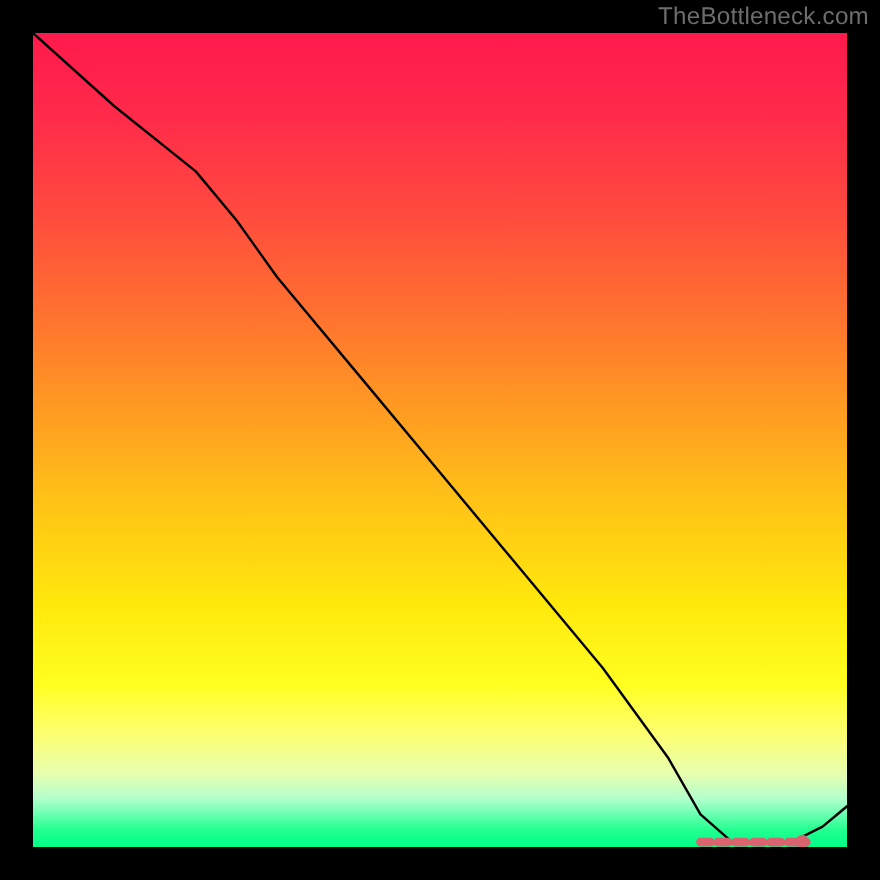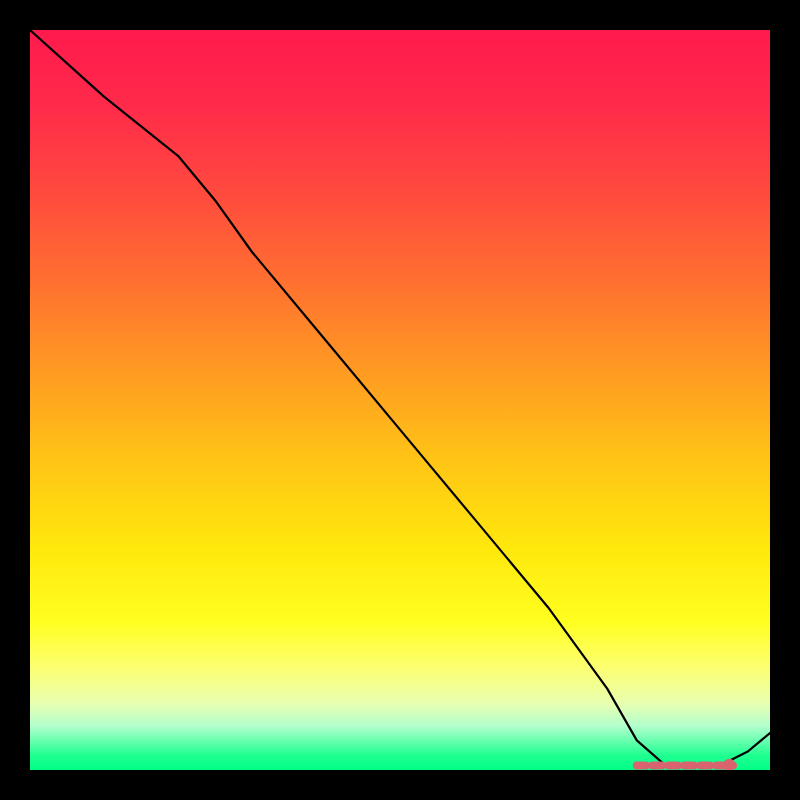--- a/index.html
+++ b/index.html
@@ -58,20 +58,21 @@
     position: absolute;
     inset: 0;
     width: 740px;
     height: 740px;
   }
 </style>
 </head>
 <body>
 
 <div class="container">
+  <div class="watermark">TheBottleneck.com</div>
   <div class="plot">
     <div class="gradient"></div>
     <svg class="line-layer" viewBox="0 0 740 740" preserveAspectRatio="none">
       <path fill="none" stroke="#000" stroke-width="2.2" stroke-linejoin="round" stroke-linecap="round" d="M0.0 0.0 L74.0 66.6 L148.0 125.8 L185.0 170.2 L222.0 222.0 L296.0 310.8 L370.0 399.6 L444.0 488.4 L518.0 577.2 L577.2 658.6 L606.8 710.4 L636.4 736.3 L666.0 736.3 L688.2 736.3 L717.8 721.5 L740.0 703.0"></path>
       <line stroke="#d9636e" stroke-width="8" stroke-linecap="round" stroke-dasharray="9 7" x1="606.8" x2="703" y1="735.56" y2="735.56"></line>
       <circle r="6" fill="#d9636e" cx="699.3" cy="734.82"></circle>
     </svg>
   </div>
 </div>
 

